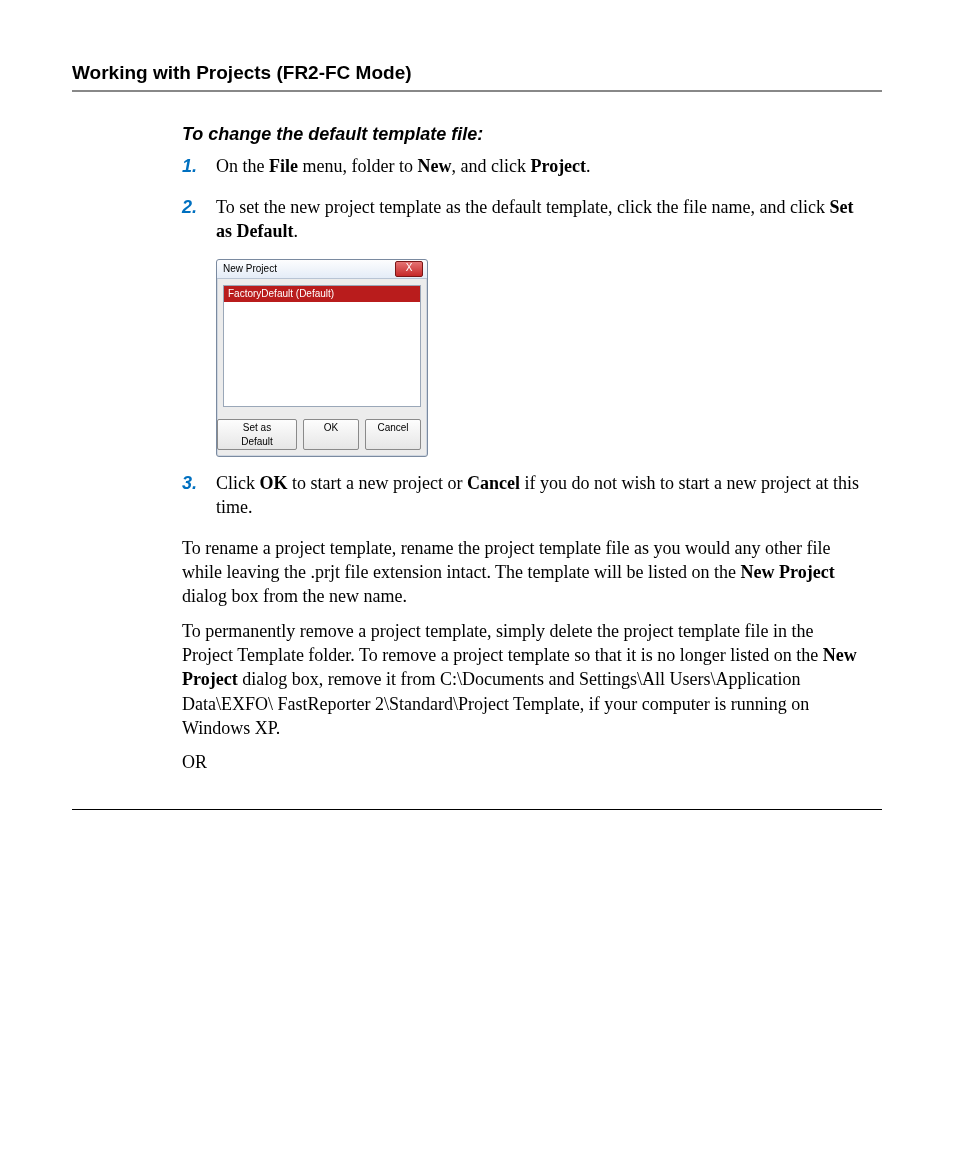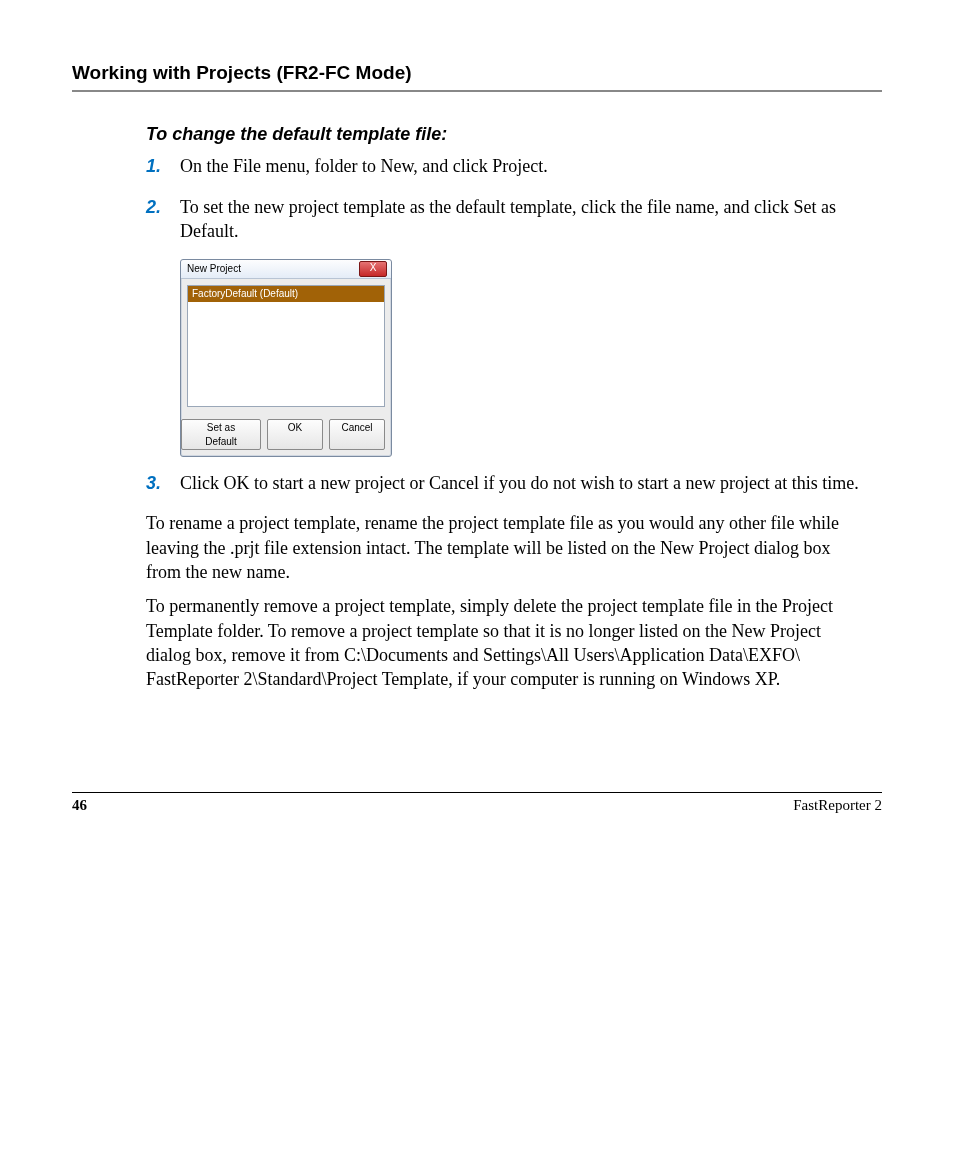--- a/index.html
+++ b/index.html
@@ -27,21 +27,21 @@
     font-style: italic;
     font-size: 17px;
     margin-bottom: 6px;
   }
   .rule {
     border: none;
     border-top: 2px solid #888;
     margin: 0 0 30px 0;
   }
   .content {
-    margin-left: 74px;
+    margin-left: 110px;
     margin-right: 18px;
     font-size: 18px;
     line-height: 1.35;
   }
   .step-heading {
     font-family: Arial, Helvetica, sans-serif;
     font-weight: bold;
     font-style: italic;
     font-size: 18px;
     margin: 16px 0 8px 0;
@@ -59,21 +59,21 @@
   ol.steps > li .num {
     position: absolute;
     left: 0;
     top: 0;
     font-family: Arial, Helvetica, sans-serif;
     font-weight: bold;
     font-style: italic;
     color: #0070c0;
     font-size: 18px;
   }
-  .b { font-weight: normal; }
+  .b { font-weight: bold; }
   .para { margin: 10px 0; }
 
   
   .dialog-wrap {
     margin: 4px 0 14px 34px;
   }
   .dlg {
     width: 210px;
     background: #ececec;
     border: 1px solid #7a8aa0;
@@ -114,21 +114,21 @@
   .dlg-body {
     padding: 6px;
   }
   .dlg-list {
     background: #fff;
     border: 1px solid #9aa7b8;
     height: 120px;
     overflow: hidden;
   }
   .dlg-item-sel {
-    background: #a16207;
+    background: #b91c1c;
     color: #fff;
     font-size: 10px;
     padding: 1px 4px;
   }
   .dlg-buttons {
     display: flex;
     justify-content: flex-end;
     gap: 6px;
     padding: 6px 6px 6px 6px;
   }
@@ -207,24 +207,21 @@
     <ol class="steps">
       <li>
         <span class="num">3.</span>
         <span><span>Click </span><span class="b">OK</span><span> to start a new project or </span><span class="b">Cancel</span><span> if you do not wish to start a new project at this time.</span></span>
       </li>
     </ol>
 
     <div class="para"><span>To rename a project template, rename the project template file as you would any other file while leaving the .prjt file extension intact. The template will be listed on the </span><span class="b">New Project</span><span> dialog box from the new name.</span></div>
 
     <div class="para"><span>To permanently remove a project template, simply delete the project template file in the Project Template folder. To remove a project template so that it is no longer listed on the </span><span class="b">New Project</span><span> dialog box, remove it from C:\Documents and Settings\All Users\Application Data\EXFO\ FastReporter 2\Standard\Project Template, if your computer is running on Windows XP.</span></div>
+    <div class="para">OR</div>
 
   </div>
 
   <div class="footer">
     <hr class="footer-rule">
-    <div class="footer-row">
-      <span class="footer-left">46</span>
-      <span class="footer-right">FastReporter 2</span>
-    </div>
   </div>
 
 </div>
 
 </body></html>

